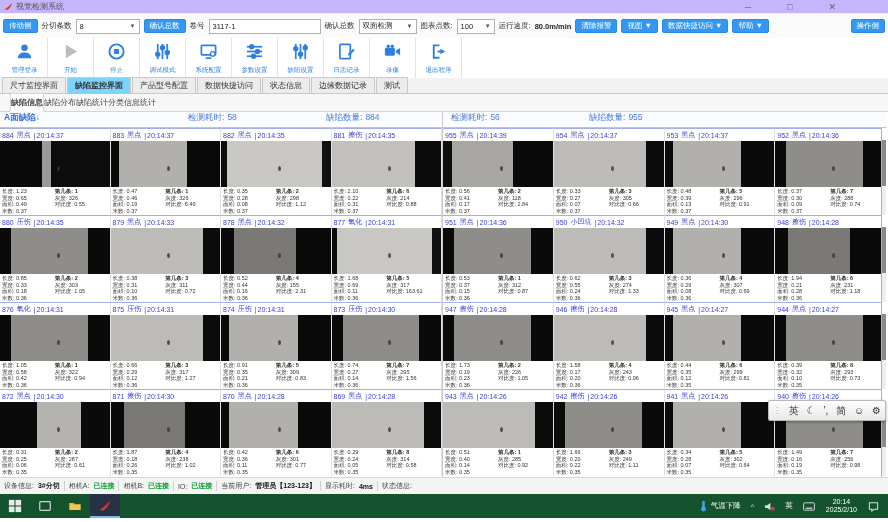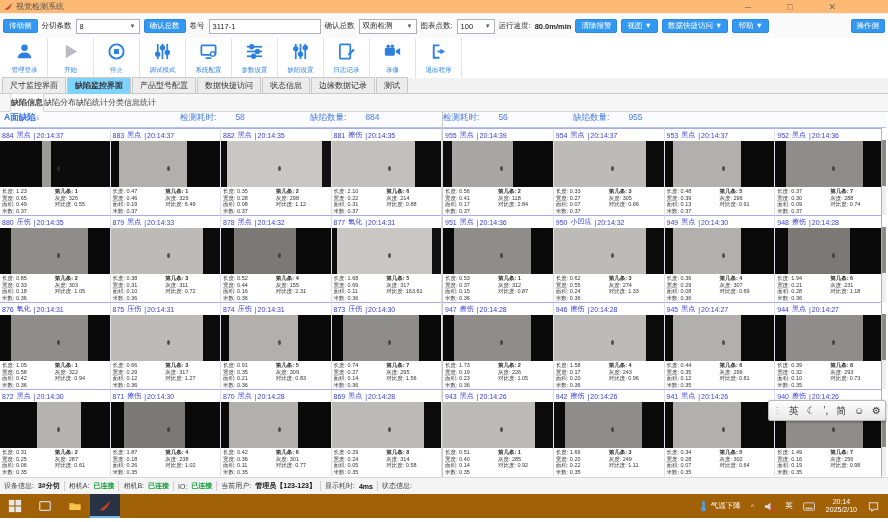--- a/index.html
+++ b/index.html
@@ -1,21 +1,21 @@
 <!DOCTYPE html>
 <html><head>
 <meta charset="utf-8">
 <style>
   * { margin:0; padding:0; box-sizing:border-box; }
   html,body { background:#888; }
   body { font-family:"Liberation Sans","DejaVu Sans",sans-serif; }
   #app { position:relative; width:888px; height:522px; background:#fff; overflow:hidden; margin:0 auto; }
 
   
-  .titlebar { position:absolute; top:0; left:0; right:0; height:14px; background:#fdba74; display:flex; align-items:center; padding:0 4px; border-bottom:1px solid #f0f0f0;}
+  .titlebar { position:absolute; top:0; left:0; right:0; height:14px; background:#c4b5fd; display:flex; align-items:center; padding:0 4px; border-bottom:1px solid #f0f0f0;}
   .app-logo { width:9px; height:9px; margin-right:3px; }
   .titlebar .t-title { font-size:8px; color:#555; flex:1; }
   .winctl { display:flex; gap:36px; padding-right:48px; }
   .winctl span { font-size:9px; color:#666; cursor:default; line-height:14px;}
 
   
   .toolbar1 { position:absolute; top:14px; left:0; right:0; height:24px; background:#fafafa; display:flex; align-items:center; gap:4px; padding:0 3px; font-size:7.5px; color:#333; }
   .btn-blue { background:#3398f1; color:#fff; border:1px solid #2b8ae0; border-radius:2px; font-size:7.5px; padding:2.5px 5px; line-height:1; white-space:nowrap; cursor:pointer;}
   .lbl { white-space:nowrap; color:#333; }
   .combo { background:#fff; border:1px solid #aeb2b8; height:15px; display:flex; align-items:center; justify-content:space-between; padding:0 3px; font-size:7.5px; color:#222; }
@@ -38,21 +38,21 @@
   
   .subtabs { position:absolute; top:94px; left:0; right:0; height:18px; background:#f7f7f7; display:flex; align-items:flex-end; padding-left:10px; border-bottom:1px solid #d5d5d5;}
   .subtab { font-size:8px; color:#444; padding:3px 0; cursor:pointer; white-space:nowrap;}
   .subtab.active { background:#fff; border:1px solid #d5d5d5; border-bottom:1px solid #fff; position:relative; top:1px; font-weight:bold;}
 
   
   .panels { position:absolute; top:112px; left:0; right:0; height:365px; display:flex; }
   .panel { position:relative; width:443px; border-right:1px solid #c9c9c9; overflow:hidden; }
   .panel-head { height:16px; display:flex; background:#fbfcff; border-bottom:1px solid #b9c2ec; font-size:8.5px; }
   .panel-head .p-title { font-weight:bold; color:#2f6fe4; padding-left:4px; width:180px;}
-  .panel-head .p-mid, .panel-head .p-right { color:#4a7de0; display:flex; gap:19px;}
+  .panel-head .p-mid, .panel-head .p-right { color:#4a7de0; display:flex; gap:3px;margin-left:8px;}
   .panel-head .p-mid { width:130px;}
   .grid { display:grid; grid-template-columns:repeat(4, 1fr); grid-auto-rows:87px; }
   .cell { border-right:1px solid #dfe0e8; border-top:1px solid #a7aee6; overflow:hidden; cursor:pointer; background:#fff;}
   .cell-head { height:12px; display:flex; align-items:center; gap:3px; font-size:7px; color:#3a41d6; padding:0 2px; white-space:nowrap; overflow:hidden;}
   .cell-head .c-time::before { content:"|"; margin-right:1px; }
   .cell-img { position:relative; height:46px; background:#aaa; }
   .cell-img .speck { position:absolute; left:52%; top:55%; width:3px; height:5px; background:#333; border-radius:50%; filter:blur(.6px); opacity:.8;}
   .cell-info { display:flex; padding:1px 2px 0; }
   .cell-info .icol { flex:1; }
   .iline { font-size:5.5px; line-height:6.6px; color:#333; white-space:nowrap; }
@@ -76,21 +76,21 @@
   .imebar span { cursor:pointer; line-height:1; }
   .imebar .handle { color:#9a9a9a; font-size:8px; cursor:move;}
 
   
   .statusbar { position:absolute; top:477px; left:0; right:0; height:17px; background:#f4f4f4; border-top:1px solid #d8d8d8; display:flex; align-items:center; gap:4px; font-size:7px; color:#444; padding:0 4px;}
   .statusbar .sep { width:1px; height:10px; background:#d0d0d0; }
   .statusbar b { color:#111; }
   .ok { color:#14a03c; font-weight:bold; }
 
   
-  .taskbar { position:absolute; top:494px; left:0; right:0; height:24px; background:#a16207; display:flex; align-items:stretch; color:#fff; }
+  .taskbar { position:absolute; top:494px; left:0; right:0; height:24px; background:#14532d; display:flex; align-items:stretch; color:#fff; }
   .tb-ico { width:30px; display:flex; align-items:center; justify-content:center; cursor:pointer;}
   .tb-ico svg { width:14px; height:14px; }
   .tb-ico.active-app { background:#273245; box-shadow:inset 0 -2px 0 #76b9ed; }
   .tb-right { margin-left:auto; display:flex; align-items:center; }
   .tb-right .titem { display:flex; align-items:center; gap:3px; padding:0 5px; font-size:7.5px; cursor:pointer; height:100%;}
   .tb-clock { text-align:center; font-size:7px; line-height:8.5px; padding:0 6px; cursor:default;}
   .tb-peek { width:4px; border-left:1px solid #3a4456; }
   .chev { font-size:8px; color:#ddd;}
 </style>
 </head>

